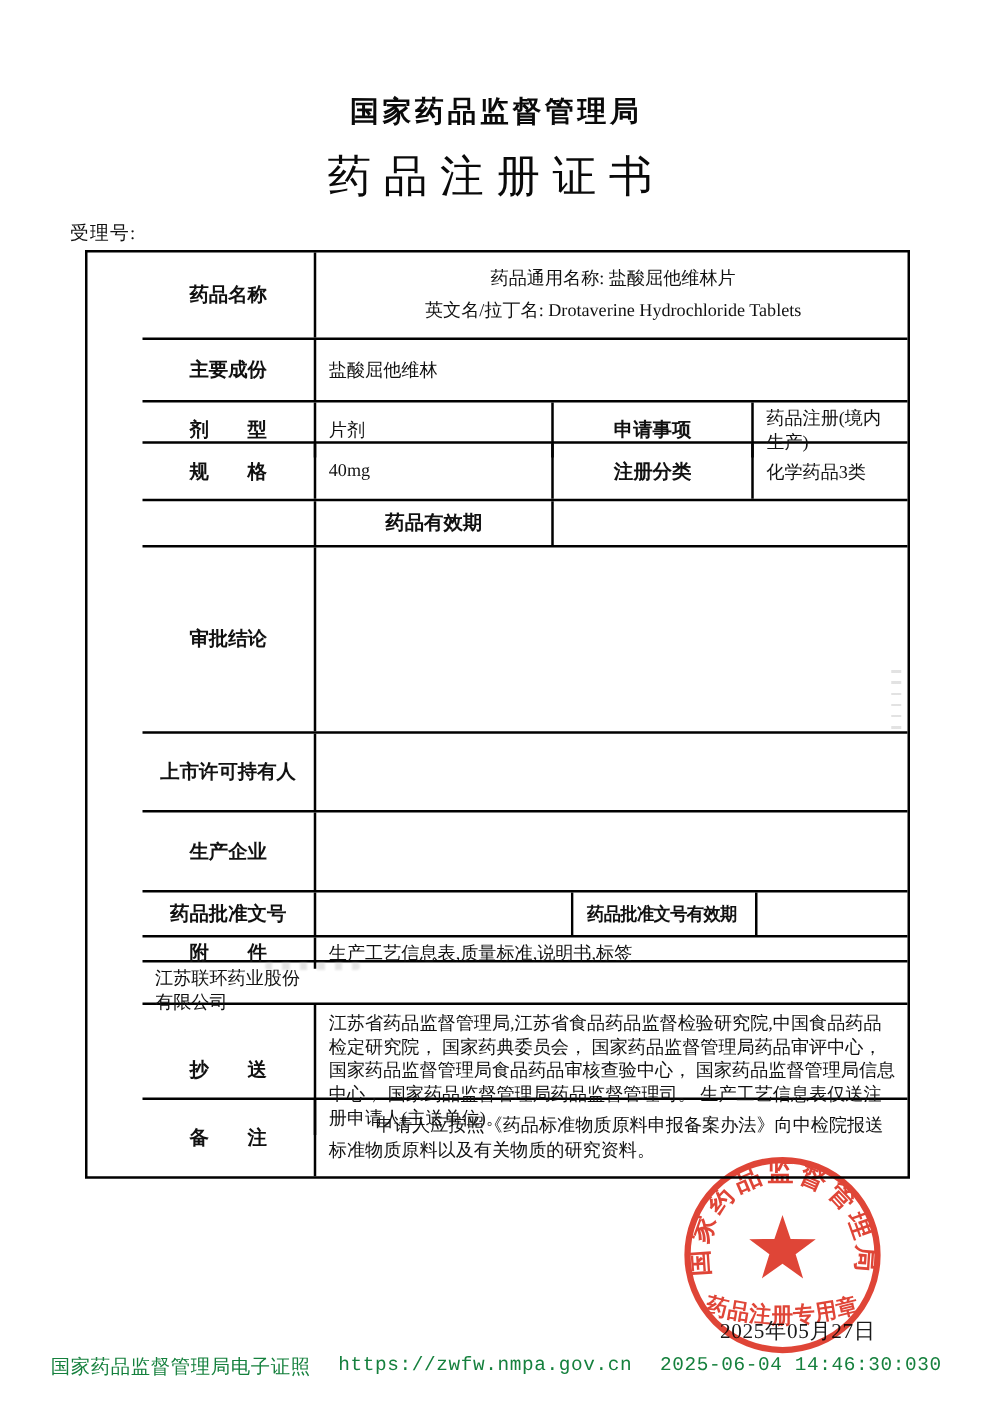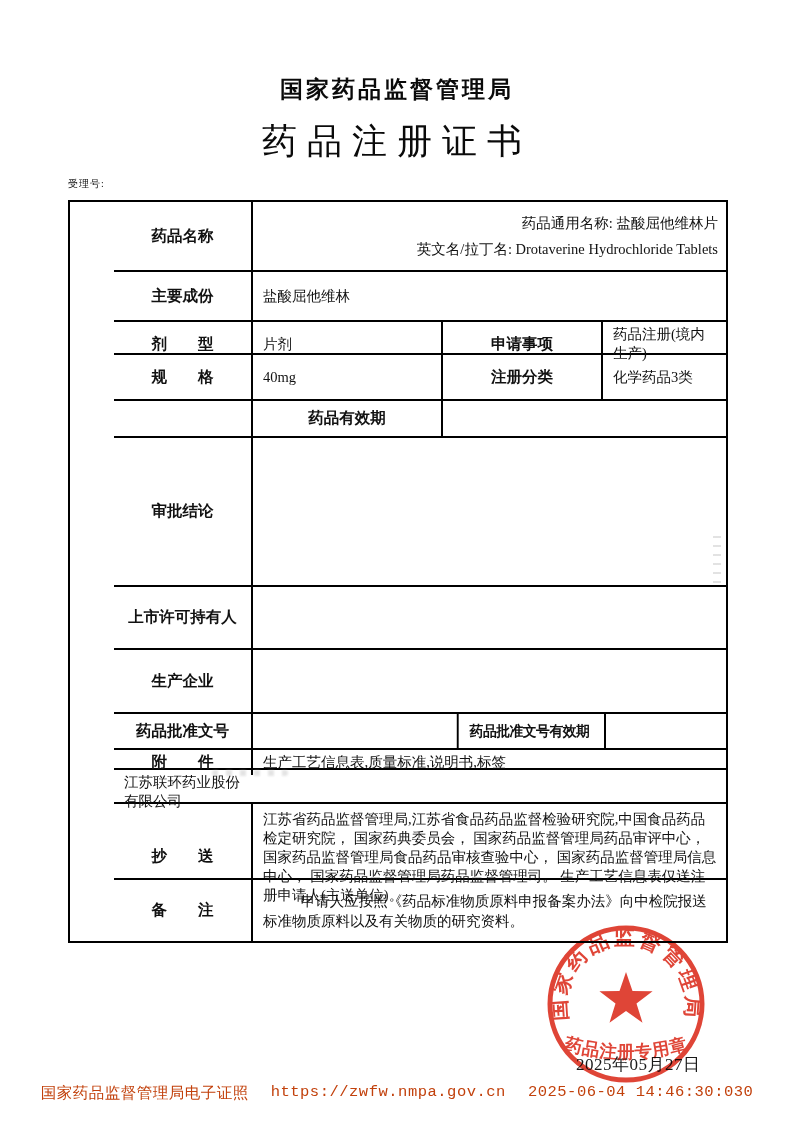--- a/index.html
+++ b/index.html
@@ -9,37 +9,37 @@
   }
   .org-title{
     position:absolute;top:74px;left:0;width:794px;text-align:center;
     font-family:"Liberation Sans","DejaVu Sans",sans-serif;
     font-size:23px;font-weight:bold;letter-spacing:3px;color:#0a0a0a;
   }
   .doc-title{
     position:absolute;top:118px;left:0;width:794px;text-align:center;
     font-size:35px;font-weight:500;letter-spacing:10px;color:#0a0a0a;
   }
-  .acceptance{position:absolute;left:68px;top:177px;font-size:10px;letter-spacing:1px;}
+  .acceptance{position:absolute;left:56px;top:177px;font-size:15px;letter-spacing:1px;}
   .tbl{
     position:absolute;left:68px;top:200px;width:660px;
     border:2px solid #000;box-sizing:border-box;font-size:14.5px;padding-left:44px;
   }
   .row{display:grid;box-sizing:border-box;}
   .row + .row{border-top:2px solid #000;}
   .cell{box-sizing:border-box;display:flex;align-items:center;min-width:0;}
   .cell + .cell{border-left:2px solid #000;}
   .label{justify-content:center;font-weight:bold;font-size:15.5px;text-align:center;padding:2px;}
   .label.tight{letter-spacing:-0.5px;font-size:14.5px;}
   .label.squish{transform:scaleX(.95);}
   .value{padding:3px 8px 3px 10px;text-align:left;}
   .rA{grid-template-columns:137px 1fr;}
   .rB{grid-template-columns:137px 190px 160px 1fr;}
   .rC{grid-template-columns:137px 202px 151px 1fr;}
-  .vstack{flex-direction:column;align-items:flex-end;justify-content:center;line-height:26px;}
+  .vstack{flex-direction:column;align-items:center;justify-content:center;line-height:26px;}
   .cc-text{line-height:19px;align-items:flex-start;padding-top:6px;}
   .remarks p{margin:0;text-indent:2.6em;line-height:20px;}
   .faint-artifact-1{
     position:absolute;left:713px;top:536px;width:8px;height:48px;opacity:.28;
     background:repeating-linear-gradient(180deg,#999 0 2px,transparent 2px 9px);
   }
   .faint-artifact-2{
     position:absolute;left:212px;top:770px;width:76px;height:6px;opacity:.4;
     background:repeating-linear-gradient(90deg,#bbb 0 6px,transparent 6px 14px);
     filter:blur(.8px);border-radius:3px;
@@ -51,21 +51,21 @@
   .stamp{
     position:absolute;left:531px;top:909px;width:190px;height:190px;
     mix-blend-mode:multiply;opacity:.92;z-index:2;
   }
   .stamp text{fill:var(--stamp-color,#dd3526);
     font-family:"Liberation Sans","DejaVu Sans",sans-serif;font-weight:bold;}
   .stamp .ring{stroke:var(--stamp-color,#dd3526);}
   .stamp .star{fill:var(--stamp-color,#dd3526);}
   .footer{
     position:absolute;left:0;top:1083px;width:794px;display:flex;justify-content:center;
-    gap:22px;color:#c2410c;font-family:"Liberation Mono","DejaVu Sans Mono",monospace;
+    gap:22px;color:#15803d;font-family:"Liberation Mono","DejaVu Sans Mono",monospace;
     font-size:15.5px;letter-spacing:.5px;white-space:nowrap;
   }
 </style>
 </head>
 <body>
 
 <div class="page">
 
   <div class="org-title">国家药品监督管理局</div>
   <div class="doc-title">药品注册证书</div>

